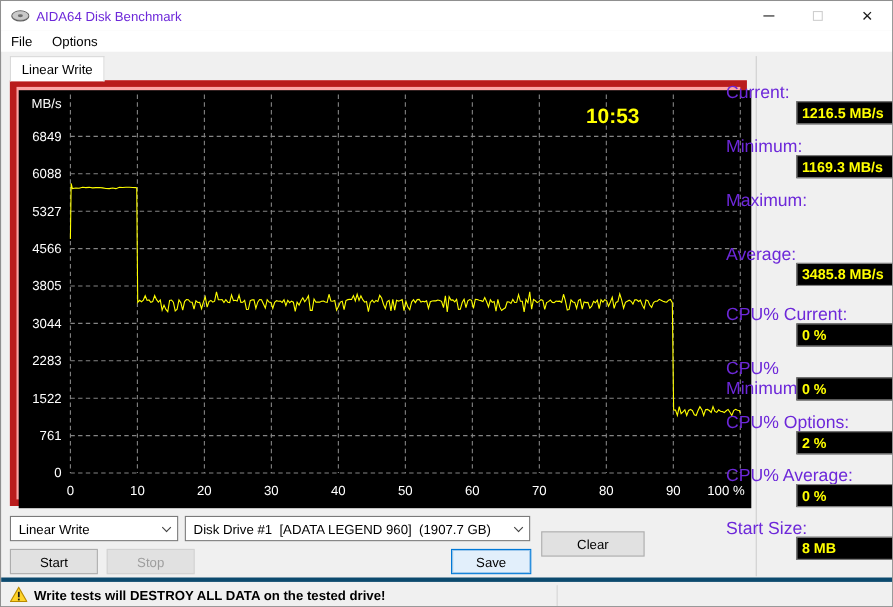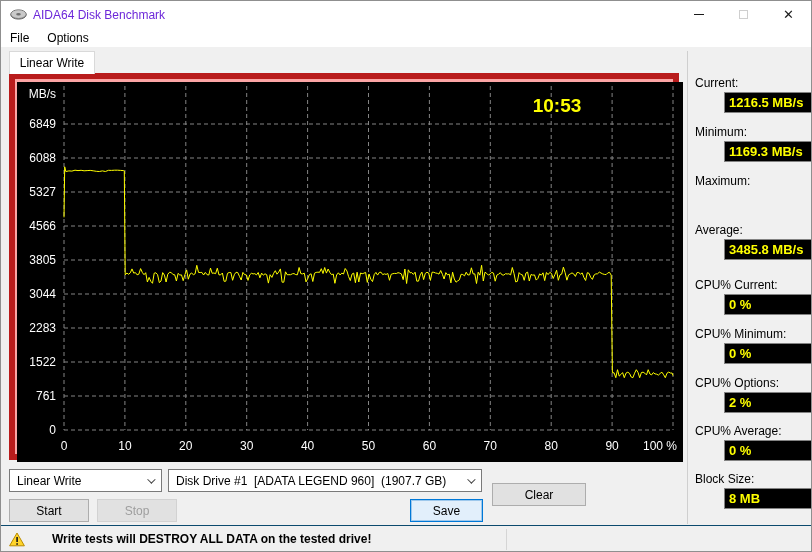--- a/index.html
+++ b/index.html
@@ -21,32 +21,32 @@
   .menu-item { font-size:12px; color:#000; margin-right:18px; }
 
   
   .tab { position:absolute; left:8px; top:50px; width:86px; height:23px; background:#ffffff; border:1px solid #d9d9d9; border-bottom:none; z-index:2; font-size:12px; display:flex; align-items:center; justify-content:center; color:#000; }
   .tabpage { position:absolute; left:8px; top:72px; width:670px; height:387px; background:#fca5a5; border:6px solid #b91c1c; }
   .chart { position:absolute; left:2px; top:3px; width:666px; height:380px; background:#000000; }
   svg text { font-family:"Liberation Sans", sans-serif; }
 
   
   .vsep { position:absolute; left:686px; top:50px; width:1px; height:473px; background:#cfcfcf; }
-  .stat-label { position:absolute; left:694px; width:116px; font-size:12px; color:#000000; }
+  .stat-label { position:absolute; left:659px; width:116px; font-size:16px; color:#6d28d9; }
   .stat-box { position:absolute; left:690px; width:114px; height:21px; background:#000; border:1px solid #828282; color:#ffff00; font-size:13px; font-weight:bold; line-height:19px; padding-left:4px;margin-left:33px; }
 
   
   .combo { position:absolute; height:23px; background:#fff; border:1px solid #7a7a7a; font-size:12px; color:#000; display:flex; align-items:center; padding:0 22px 0 7px; white-space:pre; overflow:hidden; }
   .chev { position:absolute; right:8px; top:8px; width:6px; height:6px; border-right:1px solid #404040; border-bottom:1px solid #404040; transform:rotate(45deg) translateY(-2px); }
   .btn { position:absolute; height:23px; background:#e1e1e1; border:1px solid #adadad; font-size:12px; color:#000; display:flex; align-items:center; justify-content:center; }
   .btn.disabled { border-color:#d2d2d2; color:#9e9e9e; }
   .btn.default { background:#e2effb; border:1px solid #0078d7; box-shadow:0 0 0 1px #9ec8ec inset; }
 
   
-  .statusbar { position:absolute; left:0; top:524px; width:100%; height:27px; background:#f0f0f0; border-top:1px solid #0c4a6e; display:flex; align-items:center;gap:21px; }
+  .statusbar { position:absolute; left:0; top:524px; width:100%; height:27px; background:#f0f0f0; border-top:4px solid #0c4a6e; display:flex; align-items:center; }
   .status-div { position:absolute; left:505px; top:3px; width:1px; height:21px; background:#d5d5d5; }
   .warn-text { font-size:12px; font-weight:bold; color:#000; margin-left:6px; }
   .warn-icon { margin-left:8px; display:flex; }
 </style>
 </head>
 <body>
 
 <div class="window">
 
   <div class="titlebar">
@@ -138,21 +138,21 @@
   <div class="stat-label" style="top:222px">Average:</div>
   <div class="stat-box" style="top:238px">3485.8 MB/s</div>
   <div class="stat-label" style="top:277px">CPU% Current:</div>
   <div class="stat-box" style="top:293px">0 %</div>
   <div class="stat-label" style="top:326px">CPU% Minimum:</div>
   <div class="stat-box" style="top:342px">0 %</div>
   <div class="stat-label" style="top:375px">CPU% Options:</div>
   <div class="stat-box" style="top:391px">2 %</div>
   <div class="stat-label" style="top:423px">CPU% Average:</div>
   <div class="stat-box" style="top:439px">0 %</div>
-  <div class="stat-label" style="top:471px">Block Size:</div>
+  <div class="stat-label" style="top:471px">Start Size:</div>
   <div class="stat-box" style="top:487px">8 MB</div>
 
   <div class="combo" style="left:8px; top:468px; width:153px;">
     <span>Linear Write</span>
     <span class="chev"></span>
   </div>
   <div class="combo" style="left:167px; top:468px; width:314px;">
     <span>Disk Drive #1  [ADATA LEGEND 960]  (1907.7 GB)</span>
     <span class="chev"></span>
   </div>

